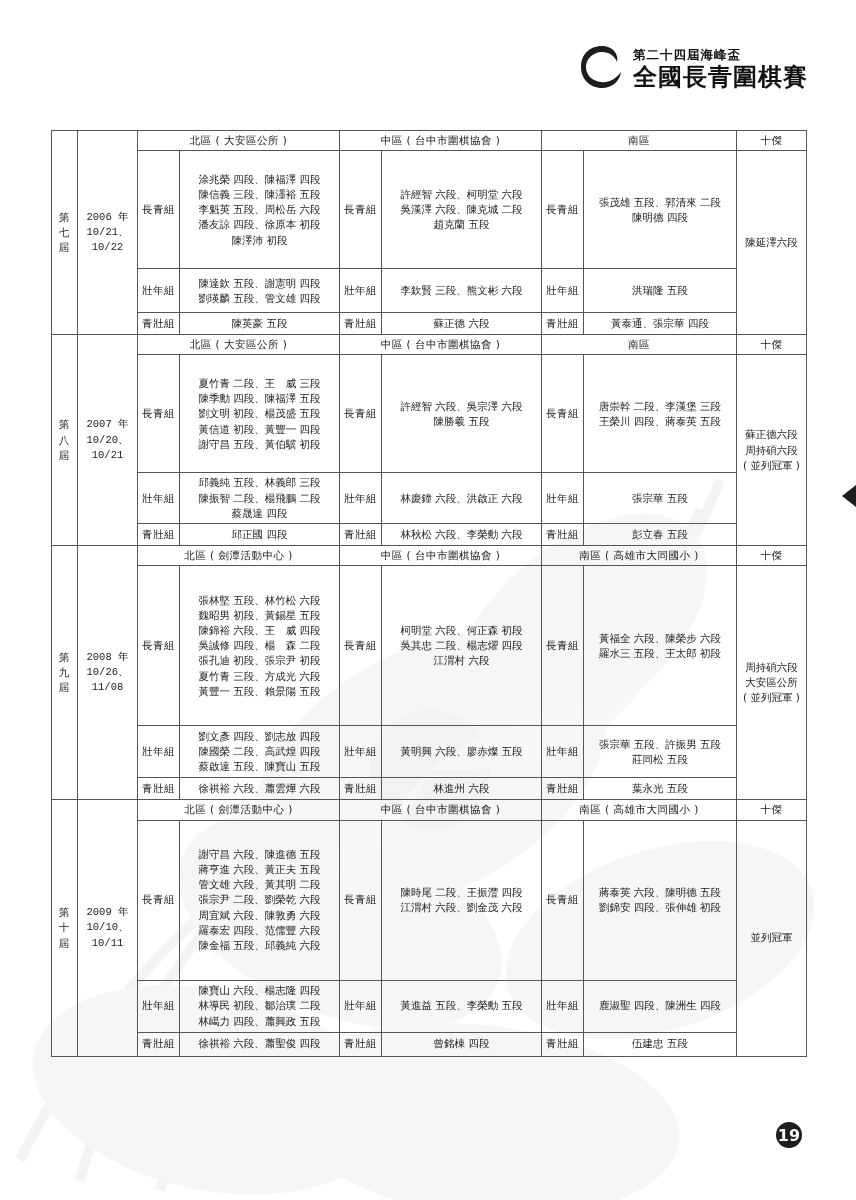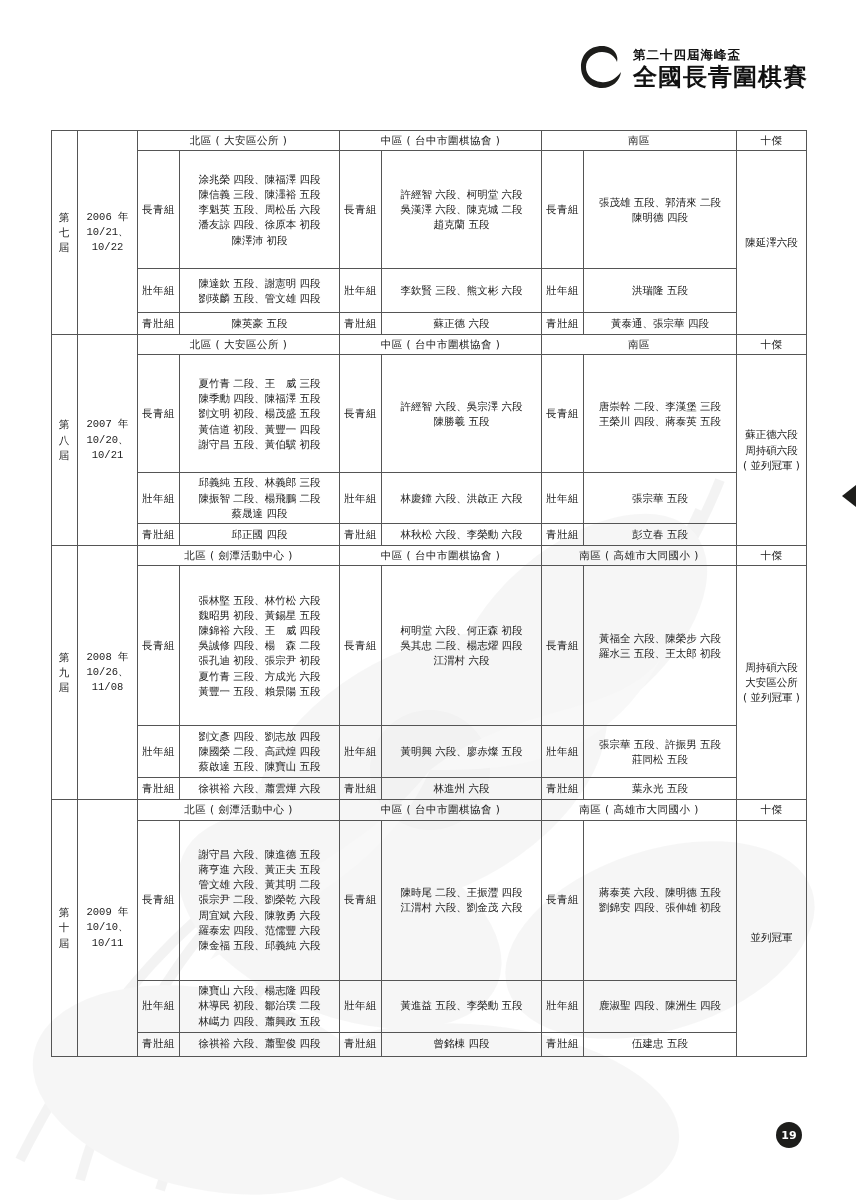--- a/index.html
+++ b/index.html
@@ -112,21 +112,21 @@
   .players div { white-space: nowrap; }
   .top { font-size: 10.5px; line-height: 1.6; margin-left: 8px; }
 
   .pagenum {
     position: absolute;
     right: 54px; bottom: 52px;
     width: 26px; height: 26px;
     border-radius: 50%;
     background: #1d1d1b;
     color: #fff;
-    font-size: 11px;
+    font-size: 16px;
     display: flex; align-items: center; justify-content: center;
     z-index: 4;
     font-weight: bold;
   }
   .edge-mark {
     position: absolute;
     right: 0; top: 485px;
     width: 14px; height: 22px;
     background: #1d1d1b;
     clip-path: polygon(100% 0, 100% 100%, 0 50%);

